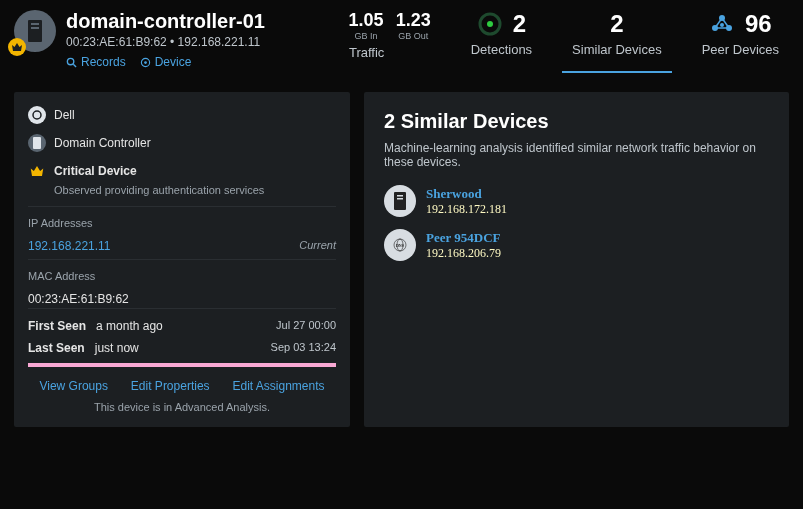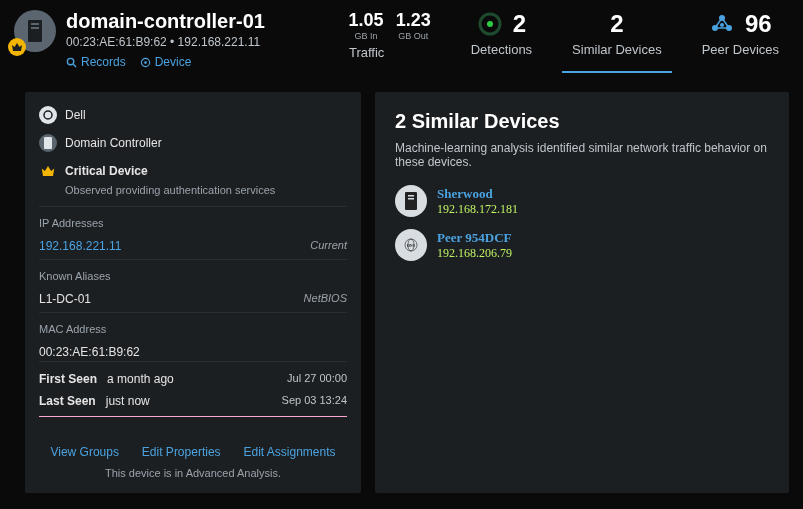--- a/index.html
+++ b/index.html
@@ -89,52 +89,51 @@
 .metric-label { font-size: 13px; color: #bfc6cc; margin-top: 4px; text-align: center; }
 .metric-icon { width: 26px; height: 26px; display:flex; align-items:center; justify-content:center; }
 
 .body-row { display: flex; gap: 14px; padding: 10px 14px; }
 .panel-left {
   width: 336px;
   background: #1c1f22;
   border-radius: 2px;
   padding: 14px;
   font-size: 12px;
-  margin-left: 11px;
 }
 .info-row { display: flex; align-items: center; gap: 8px; margin-bottom: 10px; }
 .info-icon {
   width: 18px; height: 18px; border-radius: 50%;
   display:flex; align-items:center; justify-content:center;
   background:#e0e5ea; color:#1c1f22; flex-shrink:0;
 }
 .info-text { color: #e5e5e5; }
 .sub-text { color:#9aa3ab; font-size:11px; margin-left:26px; margin-top:-6px; margin-bottom:10px; }
 .section { border-top: 1px solid #2a2e32; padding-top: 10px; margin-top: 2px; }
 .section-label { color: #9aa3ab; font-size: 11px; margin-bottom: 10px; }
 .row-between { display:flex; justify-content:space-between; margin-bottom:6px; }
 .muted { color:#9aa3ab; font-style: italic; font-size:11px; }
 .link { color:#4aa3e0; cursor:pointer; }
-.actions { border-top:1px solid #f9a8d4; padding-top:28px; margin-top:8px; display:flex; justify-content:space-around; }
+.actions { border-top:4px solid #f9a8d4; padding-top:12px; margin-top:8px; display:flex; justify-content:space-around; }
 .actions a { color:#4aa3e0; font-size:12px; cursor:pointer; }
 .footnote { text-align:center; color:#9aa3ab; font-size:11px; margin-top:8px; }
 
 .panel-right {
   flex:1;
   background: #1c1f22;
   border-radius: 2px;
   padding: 18px 20px;
 }
 .panel-right h2 { font-size: 20px; font-weight:700; color:#fff; margin-bottom:8px; }
 .panel-right .desc { font-size:12px; color:#bfc6cc; margin-bottom:16px; }
 .sim-row { display:flex; align-items:center; gap:10px; margin-bottom:12px; cursor:pointer;font-family:Liberation Serif, serif; }
 .sim-icon { width:32px; height:32px; border-radius:50%; background:#d8dde2; display:flex; align-items:center; justify-content:center; flex-shrink:0; }
 .sim-icon svg { width:16px; height:20px; }
 .sim-text .name { color:#4aa3e0; font-size:13px; font-weight:600; }
-.sim-text .ip { color:#bef264; font-size:12px; }
+.sim-text .ip { color:#fef9c3; font-size:12px; }
 .dns-label { font-size:8px; font-weight:700; fill:#222; }
 </style>
 </head>
 <body>
 
 <div class="header">
   <div class="device-title-area">
     <div class="device-icon-wrap">
       <div class="device-icon-circle">
         <svg viewBox="0 0 20 26">
@@ -252,27 +251,20 @@
     <div class="sub-text">Observed providing authentication services</div>
 
     <div class="section">
       <div class="section-label">IP Addresses</div>
       <div class="row-between">
         <span class="link">192.168.221.11</span>
         <span class="muted">Current</span>
       </div>
     </div>
 
-    <div class="section">
-      <div class="section-label">Known Aliases</div>
-      <div class="row-between">
-        <span>L1-DC-01</span>
-        <span class="muted">NetBIOS</span>
-      </div>
-    </div>
 
     <div class="section">
       <div class="section-label">MAC Address</div>
       <div>00:23:AE:61:B9:62</div>
     </div>
 
     <div class="section">
       <div class="row-between" style="margin-bottom:8px;">
         <span><b>First Seen</b>&nbsp;&nbsp;&nbsp;<span>a month ago</span></span>
         <span style="color:#bfc6cc; font-size:11px;">Jul 27 00:00</span>

